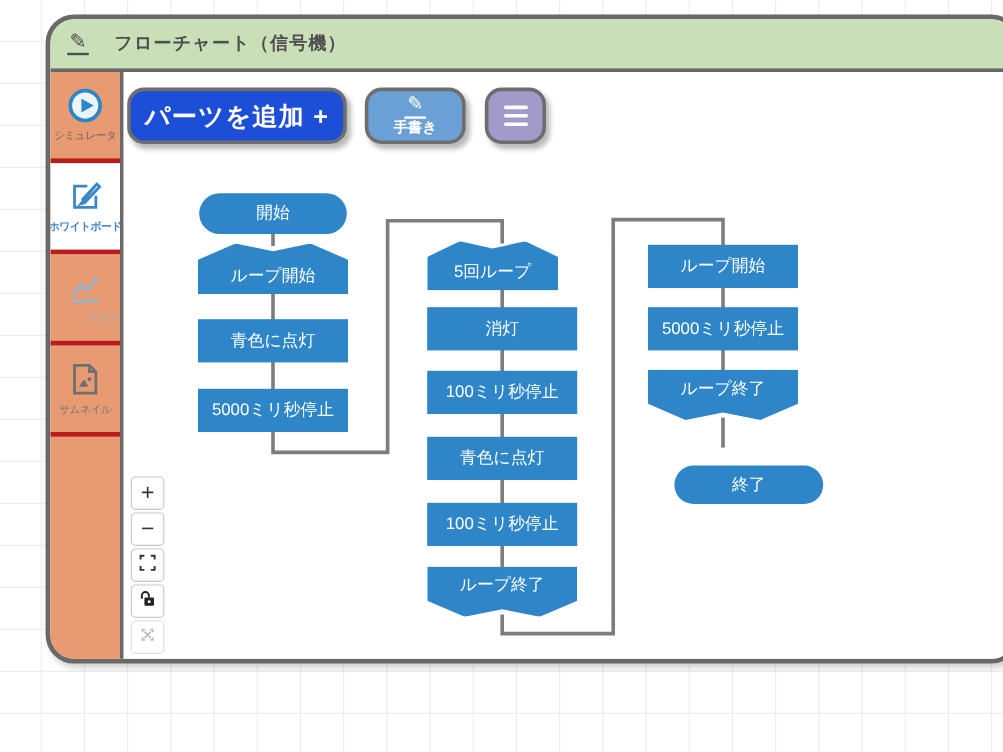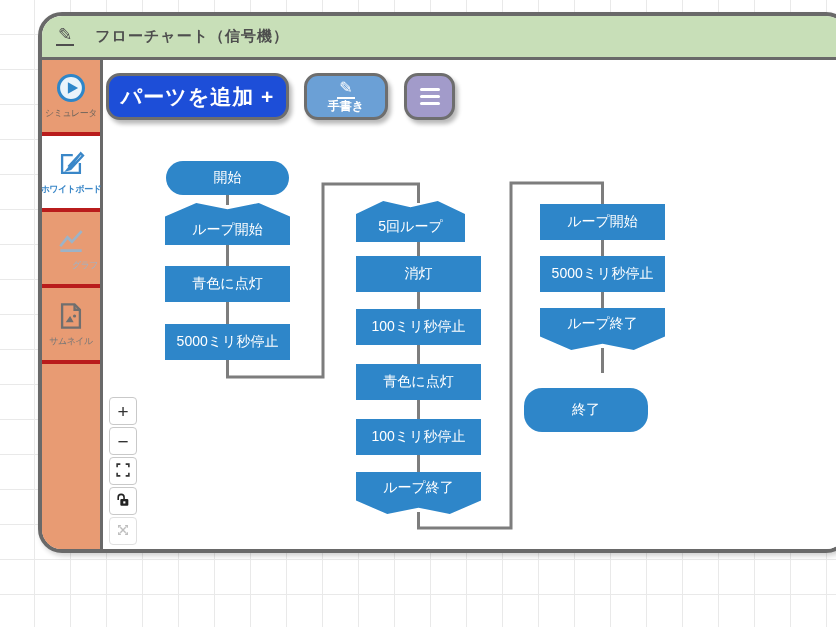--- a/index.html
+++ b/index.html
@@ -197,21 +197,21 @@
         <div class="node loop-start" style="left:253px;top:141px;width:109px;height:41px">5回ループ</div>
         <div class="node process" style="left:253px;top:196px;width:125px;height:36px">消灯</div>
         <div class="node process" style="left:253px;top:249px;width:125px;height:36px">100ミリ秒停止</div>
         <div class="node process" style="left:253px;top:304px;width:125px;height:36px">青色に点灯</div>
         <div class="node process" style="left:253px;top:359px;width:125px;height:36px">100ミリ秒停止</div>
         <div class="node loop-end" style="left:253px;top:412px;width:125px;height:42px">ループ終了</div>
 
         <div class="node process" style="left:437px;top:144px;width:125px;height:36px">ループ開始</div>
         <div class="node process" style="left:437px;top:196px;width:125px;height:36px">5000ミリ秒停止</div>
         <div class="node loop-end" style="left:437px;top:248px;width:125px;height:42px">ループ終了</div>
-        <div class="node terminal" style="left:421px;top:312px;width:124px;height:44px">終了</div>
+        <div class="node terminal" style="left:459px;top:312px;width:124px;height:32px">終了</div>
 
         <div class="zoom-btn" style="top:337px">
           <span>+</span>
         </div>
         <div class="zoom-btn" style="top:367px">
           <span>−</span>
         </div>
         <div class="zoom-btn" style="top:397px">
           <span>
             <svg width="16" height="16" viewBox="0 0 30 30" fill="none" stroke="#333" stroke-width="3">

